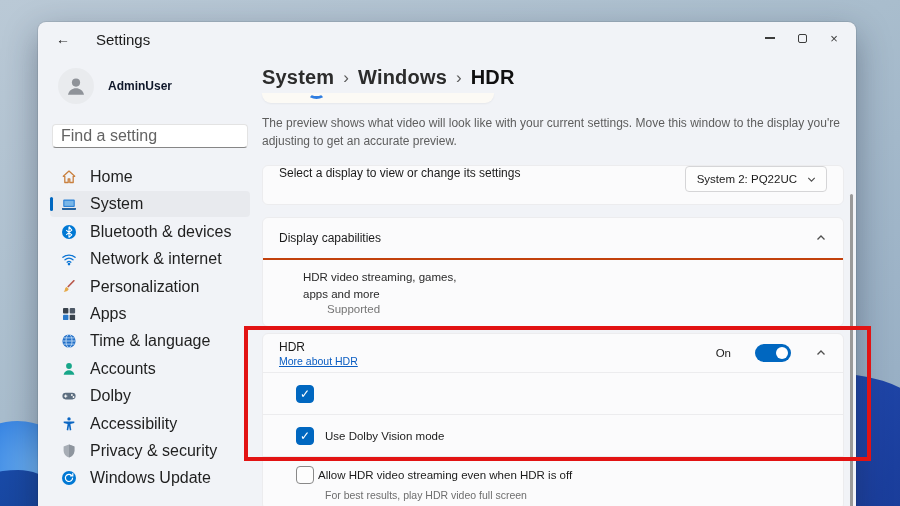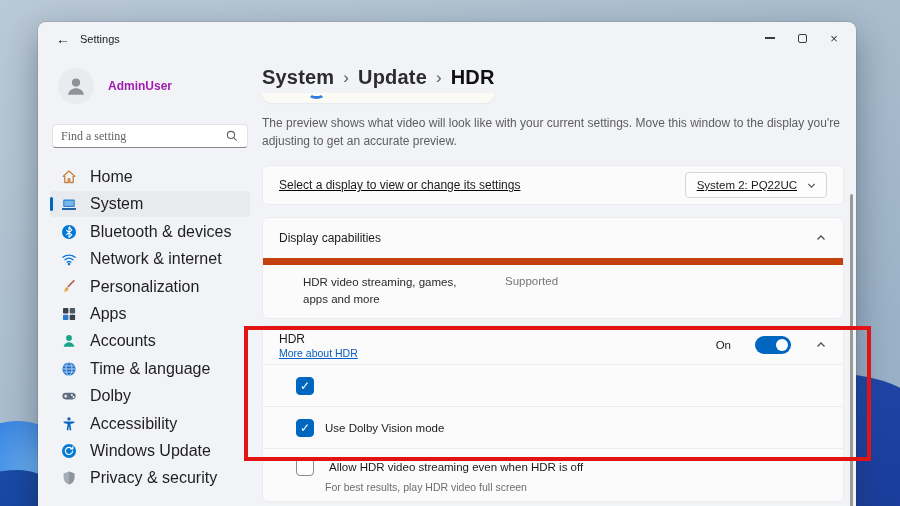--- a/index.html
+++ b/index.html
@@ -17,35 +17,35 @@
     background:linear-gradient(135deg,#2a58c4 0%,#1b3f9e 60%,#16348a 100%);
     border-radius:52% 48% 45% 55% / 58% 50% 50% 42%; transform:rotate(-14deg); }
 
   
   .window { position:absolute; left:38px; top:22px; width:818px; height:500px;
     background:#f1f3f7; border-radius:8px; overflow:hidden;
     box-shadow:0 12px 34px rgba(20,30,50,.38), 0 0 0 1px rgba(0,0,0,.08); }
 
   .titlebar { position:relative; height:34px; display:flex; align-items:center; padding-left:18px; }
   .back-btn { font-size:14px; color:#1b1b1b; width:24px; cursor:default; }
-  .win-title { font-size:11px; color:#1b1b1b; }
+  .win-title { font-size:15px; color:#1b1b1b; margin-left:16px; }
   .win-controls { position:absolute; right:6px; top:2px; display:flex; }
   .win-btn { width:32px; height:28px; display:flex; align-items:center; justify-content:center; color:#3c3c3c; }
   .glyph-min { width:10px; height:1.4px; background:#3c3c3c; display:block; }
   .glyph-max { width:9px; height:9px; border:1.3px solid #3c3c3c; border-radius:2px; display:block; }
   .glyph-close { font-size:13px; line-height:1; }
 
   
   .sidebar { position:absolute; left:0; top:34px; width:224px; bottom:0; padding:6px 12px 0 12px; }
   .user-row { display:flex; align-items:center; gap:14px; padding:6px 0 2px 8px; }
   .avatar { width:36px; height:36px; border-radius:50%; background:#e9ebee; display:flex; align-items:center; justify-content:center; overflow:hidden; }
-  .user-name { font-size:12px; font-weight:bold; color:#a21caf; }
+  .user-name { font-size:12px; font-weight:bold; color:#0f172a; }
   .searchbox { margin:18px 2px 0 2px; height:24px; background:#fff; border:1px solid #e3e3e3; border-bottom:1px solid #868686;
     border-radius:4px; display:flex; align-items:center; padding:0 8px; }
-  .searchbox input { flex:1; border:none; outline:none; font-size:12px; color:#333; background:transparent; font-family:Liberation Serif, serif; }
+  .searchbox input { flex:1; border:none; outline:none; font-size:16px; color:#333; background:transparent; font-family:Liberation Sans, sans-serif; }
   .searchbox input::placeholder { color:#636363; }
   .nav { margin-top:16px; }
   .nav-item { position:relative; display:flex; align-items:center; gap:13px; height:26px; margin-bottom:1.4px;
     padding-left:11px; border-radius:4px; font-size:16px; color:#1f1f1f; }
   .nav-item.selected { background:#e8eaee; }
   .nav-item.selected::before { content:""; position:absolute; left:0; top:6px; width:3px; height:14px; border-radius:2px; background:#0067c0; }
   .nav-ico { width:16px; height:16px; flex:0 0 16px; display:flex; }
 
   
   .main { position:absolute; left:224px; top:34px; right:0; bottom:0; padding-right:12px; }
@@ -56,47 +56,47 @@
 
   .preview-remnant { position:relative; margin-top:4px; width:232px; height:10px; background:#fcfaf5;
     border-radius:0 0 9px 9px; box-shadow:0 1px 2px rgba(0,0,0,.05); }
   .preview-arc { position:absolute; left:46px; top:-4px; width:17px; height:10px;
     border:3px solid transparent; border-bottom:3px solid #2f7de0; border-radius:50%; }
 
   .preview-note { margin-top:11px; max-width:579px; font-size:12px; line-height:1.5; color:#5d5d5d; }
 
   .card { background:#fbfbfc; border:1px solid #ececee; border-radius:6px; }
 
-  .card-selector { margin-top:15px; height:40px; padding:0 16px; display:flex; align-items:center;text-decoration:underline; }
+  .card-selector { margin-top:15px; height:40px; padding:0 16px; display:flex; align-items:flex-start; }
   .selector-label { font-size:12px; color:#1b1b1b; }
   .dropdown { margin-left:auto; height:26px; padding:0 9px 0 11px; display:flex; align-items:center; gap:9px;
     background:#fdfdfd; border:1px solid #d5d5d7; border-radius:4px; font-size:11.5px; color:#1b1b1b; }
 
   .card-caps { margin-top:12px; }
   .caps-header { height:40px; padding:0 16px; display:flex; align-items:center; font-size:12px; color:#1b1b1b; }
   .caps-chevron { margin-left:auto; display:flex; }
-  .caps-sub { border-top:7px solid #c2410c; padding:9px 16px 11px 40px; display:flex; align-items:flex-start; }
+  .caps-sub { border-top:2px solid #c2410c; padding:9px 16px 11px 40px; display:flex; align-items:flex-start;flex-direction:column; }
   .caps-feature { width:178px; font-size:11.5px; color:#2a2a2a; line-height:1.45; }
   .caps-status { margin-left:24px; font-size:11.5px; color:#757575; padding-top:1px; }
 
   .card-hdr { margin-top:6px; }
   .hdr-header { height:38px; padding:0 16px; display:flex; align-items:center; }
   .hdr-titles { display:flex; flex-direction:column; }
   .hdr-title { font-size:12px; color:#1b1b1b; }
   .hdr-link { font-size:10.5px; color:#0a5dc2; text-decoration:underline; margin-top:1px; }
   .hdr-right { margin-left:auto; display:flex; align-items:center; gap:24px; }
   .toggle-state { font-size:11.5px; color:#1b1b1b; }
   .toggle { width:36px; height:18px; border-radius:10px; background:#c6c6c6; position:relative; }
   .toggle.on { background:#0067c0; }
   .toggle .knob { position:absolute; top:3px; left:3px; width:12px; height:12px; border-radius:50%; background:#fff; }
   .toggle.on .knob { left:auto; right:3px; }
 
   .opt-row { border-top:1px solid #ececee; padding:0 16px 0 33px; min-height:42px; display:flex; align-items:center; gap:11px; }
   .opt-row.with-note { flex-direction:column; align-items:stretch; padding-top:9px; padding-bottom:8px; gap:0; }
-  .opt-main { display:flex; align-items:center; gap:15px; }
+  .opt-main { display:flex; align-items:center; gap:4px; }
   .checkbox { width:18px; height:18px; border-radius:4px; background:#fdfdfd; border:1px solid #898989;
     display:flex; align-items:center; justify-content:center; flex:0 0 18px; }
   .checkbox.checked { background:#0067c0; border-color:#0067c0; }
   .checkbox .check { display:none; color:#fff; font-size:12px; line-height:1; }
   .checkbox.checked .check { display:block; }
   .opt-label { font-size:11.5px; color:#1b1b1b; }
   .opt-note { margin:5px 0 0 29px; font-size:10.5px; color:#6e6e6e; }
 
   .card-cal { margin-top:5px; height:60px; padding:0 14px 0 16px; display:flex; align-items:center; border-radius:6px 6px 0 0; }
 
@@ -214,96 +214,96 @@
               <rect x="2" y="8.7" width="5.4" height="5.4" rx="0.9" fill="#2b79c9"></rect>
               <rect x="8.7" y="8.7" width="5.4" height="5.4" rx="0.9" fill="#39424c"></rect>
             </svg>
         </span>
         <span>Apps</span>
       </div>
 
       <div class="nav-item">
         <span class="nav-ico">
           <svg viewBox="0 0 16 16" width="16" height="16">
-              <circle cx="8" cy="5" r="2.9" fill="#17a689"></circle>
-              <path d="M2.6 13.7c.6-2.9 2.8-4.5 5.4-4.5s4.8 1.6 5.4 4.5z" fill="#17a689"></path>
-            </svg>
-        </span>
-        <span>Accounts</span>
-      </div>
-
-      <div class="nav-item">
-        <span class="nav-ico">
-          <svg viewBox="0 0 16 16" width="16" height="16">
               <circle cx="8" cy="8" r="6.6" fill="#2470c8"></circle>
               <g fill="none" stroke="#bcd9f5" stroke-width="0.9">
                 <ellipse cx="8" cy="8" rx="3" ry="6.6"></ellipse>
                 <path d="M1.6 8h12.8M2.4 4.9h11.2M2.4 11.1h11.2"></path>
               </g>
             </svg>
         </span>
         <span>Time &amp; language</span>
       </div>
 
       <div class="nav-item">
         <span class="nav-ico">
           <svg viewBox="0 0 16 16" width="16" height="16">
+              <circle cx="8" cy="5" r="2.9" fill="#17a689"></circle>
+              <path d="M2.6 13.7c.6-2.9 2.8-4.5 5.4-4.5s4.8 1.6 5.4 4.5z" fill="#17a689"></path>
+            </svg>
+        </span>
+        <span>Accounts</span>
+      </div>
+
+      <div class="nav-item">
+        <span class="nav-ico">
+          <svg viewBox="0 0 16 16" width="16" height="16">
               <rect x="1.4" y="4.8" width="13.2" height="6.6" rx="3.3" fill="#5d6e80"></rect>
               <path d="M4.7 6.5v3.2M3.1 8.1h3.2" stroke="#fff" stroke-width="1"></path>
               <circle cx="10.9" cy="7" r="0.9" fill="#fff"></circle>
               <circle cx="12.5" cy="9" r="0.9" fill="#fff"></circle>
             </svg>
         </span>
         <span>Dolby</span>
       </div>
 
       <div class="nav-item">
         <span class="nav-ico">
           <svg viewBox="0 0 16 16" width="16" height="16">
               <g fill="#0b66c3">
                 <circle cx="8" cy="2.9" r="1.7"></circle>
                 <path d="M2.7 5.4h10.6v1.5l-3.9 1 .9 6-1.5.5L8 9.7l-.8 4.7-1.5-.5.9-6-3.9-1z"></path>
               </g>
             </svg>
         </span>
         <span>Accessibility</span>
+      </div>
+
+      <div class="nav-item">
+        <span class="nav-ico">
+          <svg viewBox="0 0 16 16" width="16" height="16">
+              <path d="M8 1.6l5.4 1.9v4.3c0 3.4-2.2 5.7-5.4 6.8-3.2-1.1-5.4-3.4-5.4-6.8V3.5z" fill="#a7adb5"></path>
+              <path d="M8 1.6l5.4 1.9v4.3c0 3.4-2.2 5.7-5.4 6.8z" fill="#8e959e"></path>
+            </svg>
+        </span>
+        <span>Privacy &amp; security</span>
       </div>
 
       <div class="nav-item">
         <span class="nav-ico">
           <svg viewBox="0 0 16 16" width="16" height="16">
               <circle cx="8" cy="8" r="7" fill="#0078d4"></circle>
               <g fill="none" stroke="#fff" stroke-width="1.2" stroke-linecap="round">
                 <path d="M11.6 8a3.6 3.6 0 1 1-1-2.6"></path>
                 <path d="M11.8 3.5v2.3H9.5"></path>
               </g>
             </svg>
         </span>
         <span>Windows Update</span>
       </div>
 
-      <div class="nav-item">
-        <span class="nav-ico">
-          <svg viewBox="0 0 16 16" width="16" height="16">
-              <path d="M8 1.6l5.4 1.9v4.3c0 3.4-2.2 5.7-5.4 6.8-3.2-1.1-5.4-3.4-5.4-6.8V3.5z" fill="#a7adb5"></path>
-              <path d="M8 1.6l5.4 1.9v4.3c0 3.4-2.2 5.7-5.4 6.8z" fill="#8e959e"></path>
-            </svg>
-        </span>
-        <span>Privacy &amp; security</span>
-      </div>
-
     </div>
   </div>
 
   <div class="main">
 
     <div class="breadcrumb">
       <span class="crumb">System</span>
       <span class="crumb-sep">›</span>
-      <span class="crumb">Update</span>
+      <span class="crumb">Windows</span>
       <span class="crumb-sep">›</span>
       <span class="crumb current">HDR</span>
     </div>
 
     <div class="preview-remnant">
       <span class="preview-arc"></span>
     </div>
 
     <p class="preview-note">The preview shows what video will look like with your current settings. Move this window to the display you're adjusting to get an accurate preview.</p>
 

